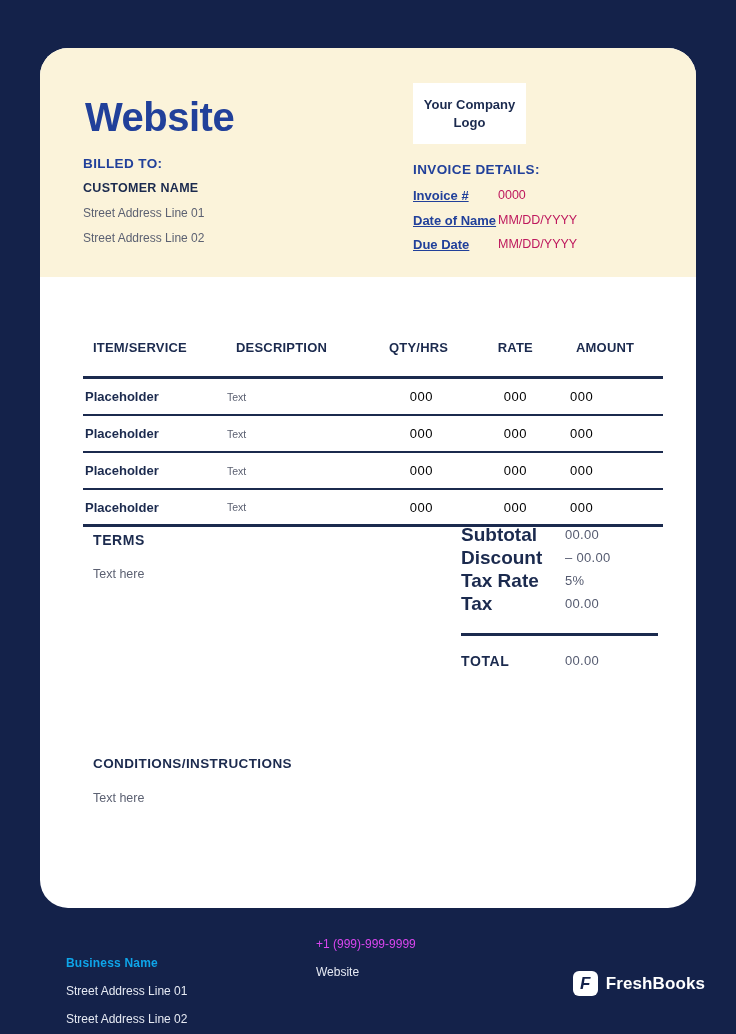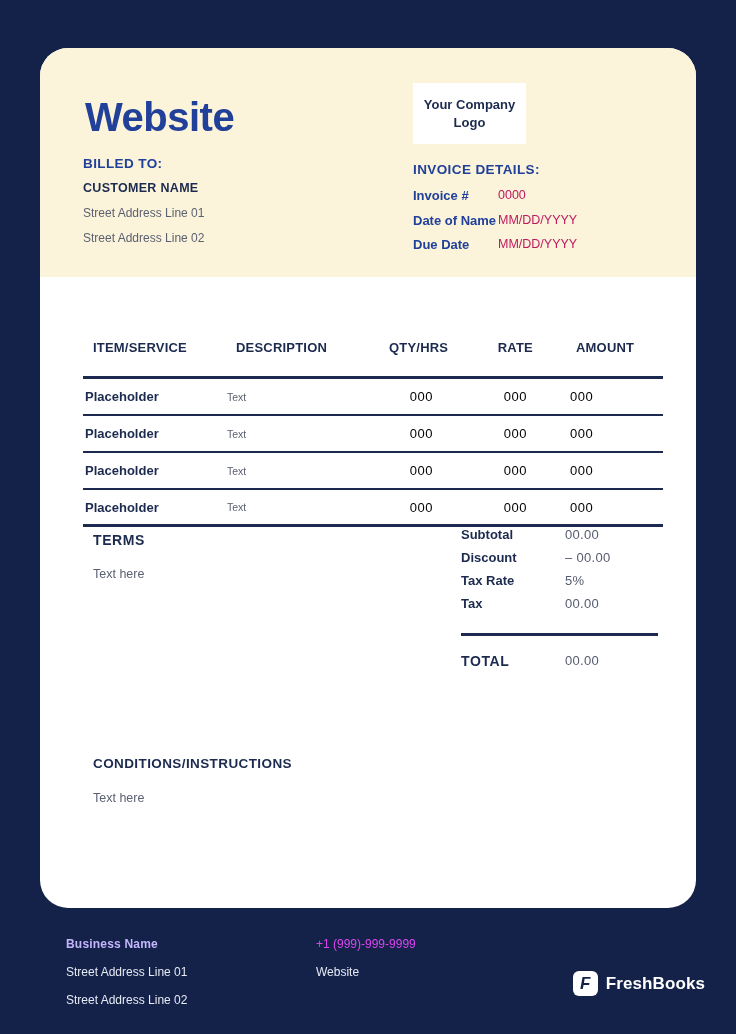--- a/index.html
+++ b/index.html
@@ -67,20 +67,21 @@
     padding: 17px 10px;
   }
   .details-block { margin-top: 19px; }
   .detail-rows { margin-top: 11px; }
   .detail-row { display: flex; margin-bottom: 9.5px; }
   .detail-label {
     width: 85px;
     font-size: 13px; font-weight: 700;
     color: #21409a;
     line-height: 15px;
+    text-decoration: underline;
   }
   .detail-value {
     font-size: 12.5px;
     color: #be185d;
     line-height: 15px;
   }
   
   .table-wrap { margin: 46px 33px 0 43px; }
   .t-grid {
     display: grid;
@@ -126,21 +127,21 @@
   .body-text {
     margin-top: 20px;
     font-size: 12.5px;
     color: #5c6172;
     line-height: 14px;
   }
   .totals-block { width: 197px; }
   .total-row { display: flex; height: 23px; align-items: flex-start; }
   .total-label {
     width: 104px;
-    font-size: 13px; font-weight: 700;
+    font-size: 19px; font-weight: 700;
     color: #1b2a4e;
     line-height: 16px;
   }
   .total-value {
     font-size: 13px;
     color: #555b70;
     letter-spacing: 0.3px;
     line-height: 16px;
   }
   .totals-divider {
@@ -168,21 +169,21 @@
   }
   
   .footer {
     display: flex;
     padding: 30px 31px 0 66px;
     color: #eef1f7;
   }
   .footer-col1 { width: 250px; }
   .footer-col2 { flex: 1; }
   .f-row { margin-bottom: 15px; font-size: 12px; line-height: 13px; color: #e6eaf3; }
-  .f-row.bold { font-weight: 700; color: #c4b5fd; letter-spacing: 0.2px; }
+  .f-row.bold { font-weight: 700; color: #0ea5e9; letter-spacing: 0.2px; margin-top: 19px; }
   .f-link { text-underline-offset: 2px; color: #d946ef; }
   .brand {
     display: flex; align-items: center;
     margin-top: 33px;
     height: 25px;
   }
   .brand-icon {
     width: 25px; height: 25px;
     background: #ffffff;
     border-radius: 6px;

